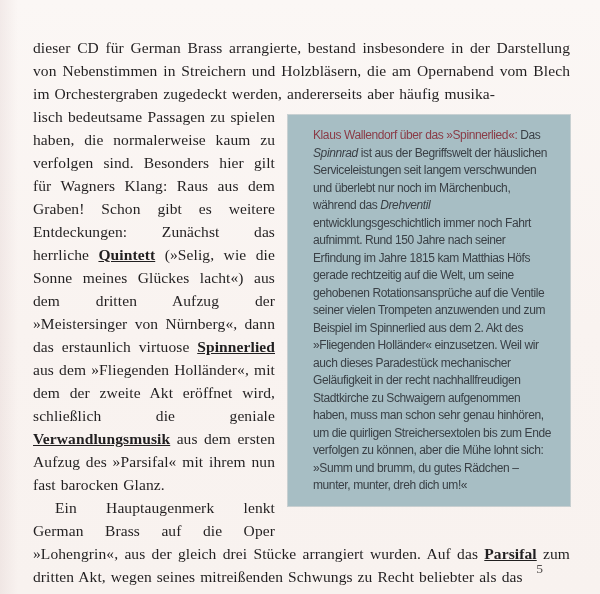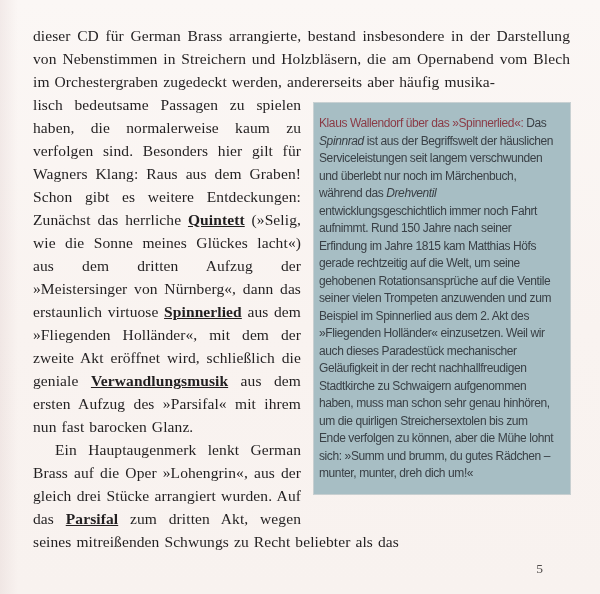--- a/index.html
+++ b/index.html
@@ -15,39 +15,39 @@
     margin: 0;
     overflow: hidden;
     background:
       linear-gradient(90deg, rgba(215,195,195,0.25) 0px, rgba(255,255,255,0) 18px),
       linear-gradient(180deg, #fbf7f5 0%, #f9f3f0 55%, #f8f2ef 100%);
     color: var(--body-text, #211f20);
   }
   .content {
     position: absolute;
     left: 33px;
-    top: 24px;
+    top: 36px;
     width: 537px;
   }
   .para {
     margin: 0;
     font-size: 15.5px;
     line-height: 23px;
     text-align: justify;
     letter-spacing: 0.1px;
     word-spacing: 1px;
   }
   .para.indent { text-indent: 22px; }
   .flow { text-align: justify; }
   .sidebar-box {
     float: right;
-    width: 256px;
+    width: 282px;
     margin: 10px 0 14px 13px;
     box-sizing: border-box;
-    padding: 12px 14px 11px 5px;
+    padding: 12px 14px 11px 25px;
     background: var(--box-bg, #a7bec4);
     box-shadow: 0 0 0 1px rgba(140,165,170,0.45);
   }
   .box-text {
     margin: 0;
     font-family: "Liberation Sans", sans-serif;
     font-size: 12px;
     line-height: 17.5px;
     letter-spacing: -0.4px;
     text-align: left;

